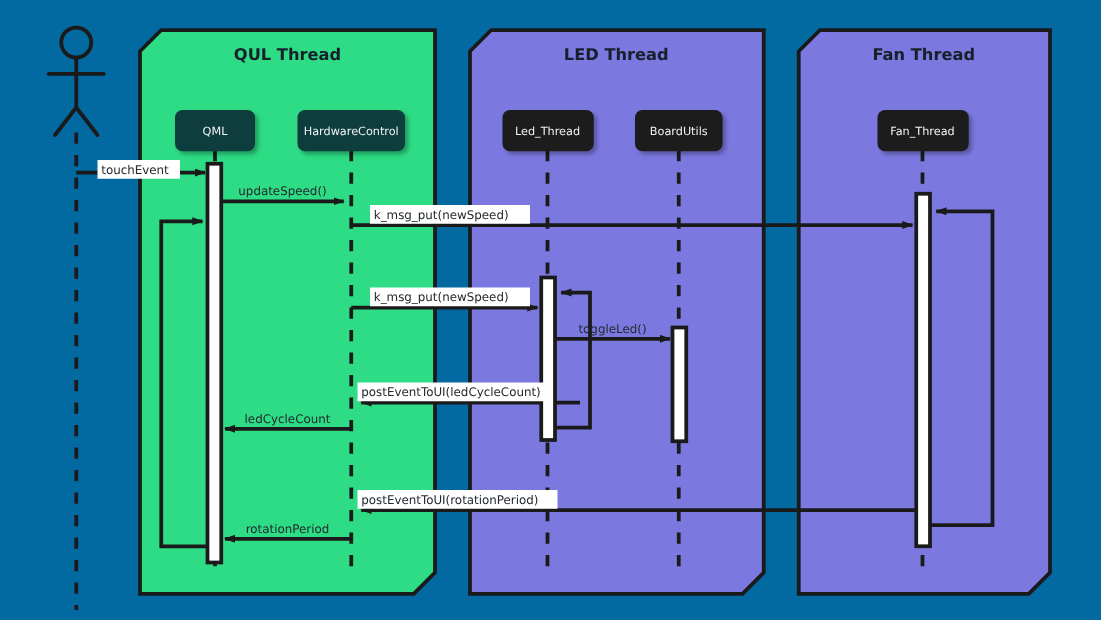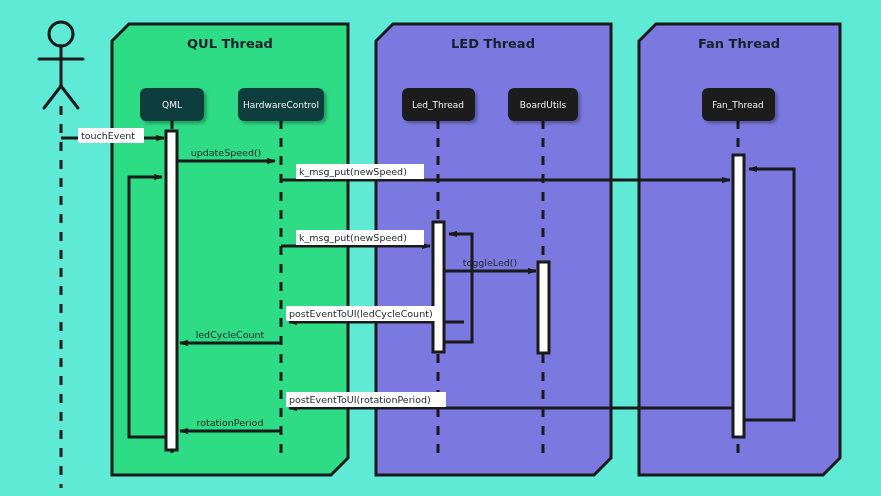--- a/index.html
+++ b/index.html
@@ -1,18 +1,18 @@
 <!DOCTYPE html>
 <html><head>
 <meta charset="utf-8">
 <style>
   html,body{margin:0;padding:0;background:#ffffff;}
   body{width:881px;height:496px;overflow:hidden;
        font-family:"DejaVu Sans","Liberation Sans",sans-serif;}
-  #stage{position:relative;width:881px;height:496px;background:#5eead4;}
+  #stage{position:relative;width:881px;height:496px;background:#0369a1;}
   svg{display:block;}
   .thread-title{font-size:13px;font-weight:bold;fill:#17202a;}
   .part-label{font-size:9px;fill:#f2f2f2;}
   .msg-label{font-size:9.5px;fill:#24292e;}
   .msg-label-boxed{font-size:9.5px;fill:#24292e;}
 </style>
 </head>
 <body>
 
 <div id="stage">

